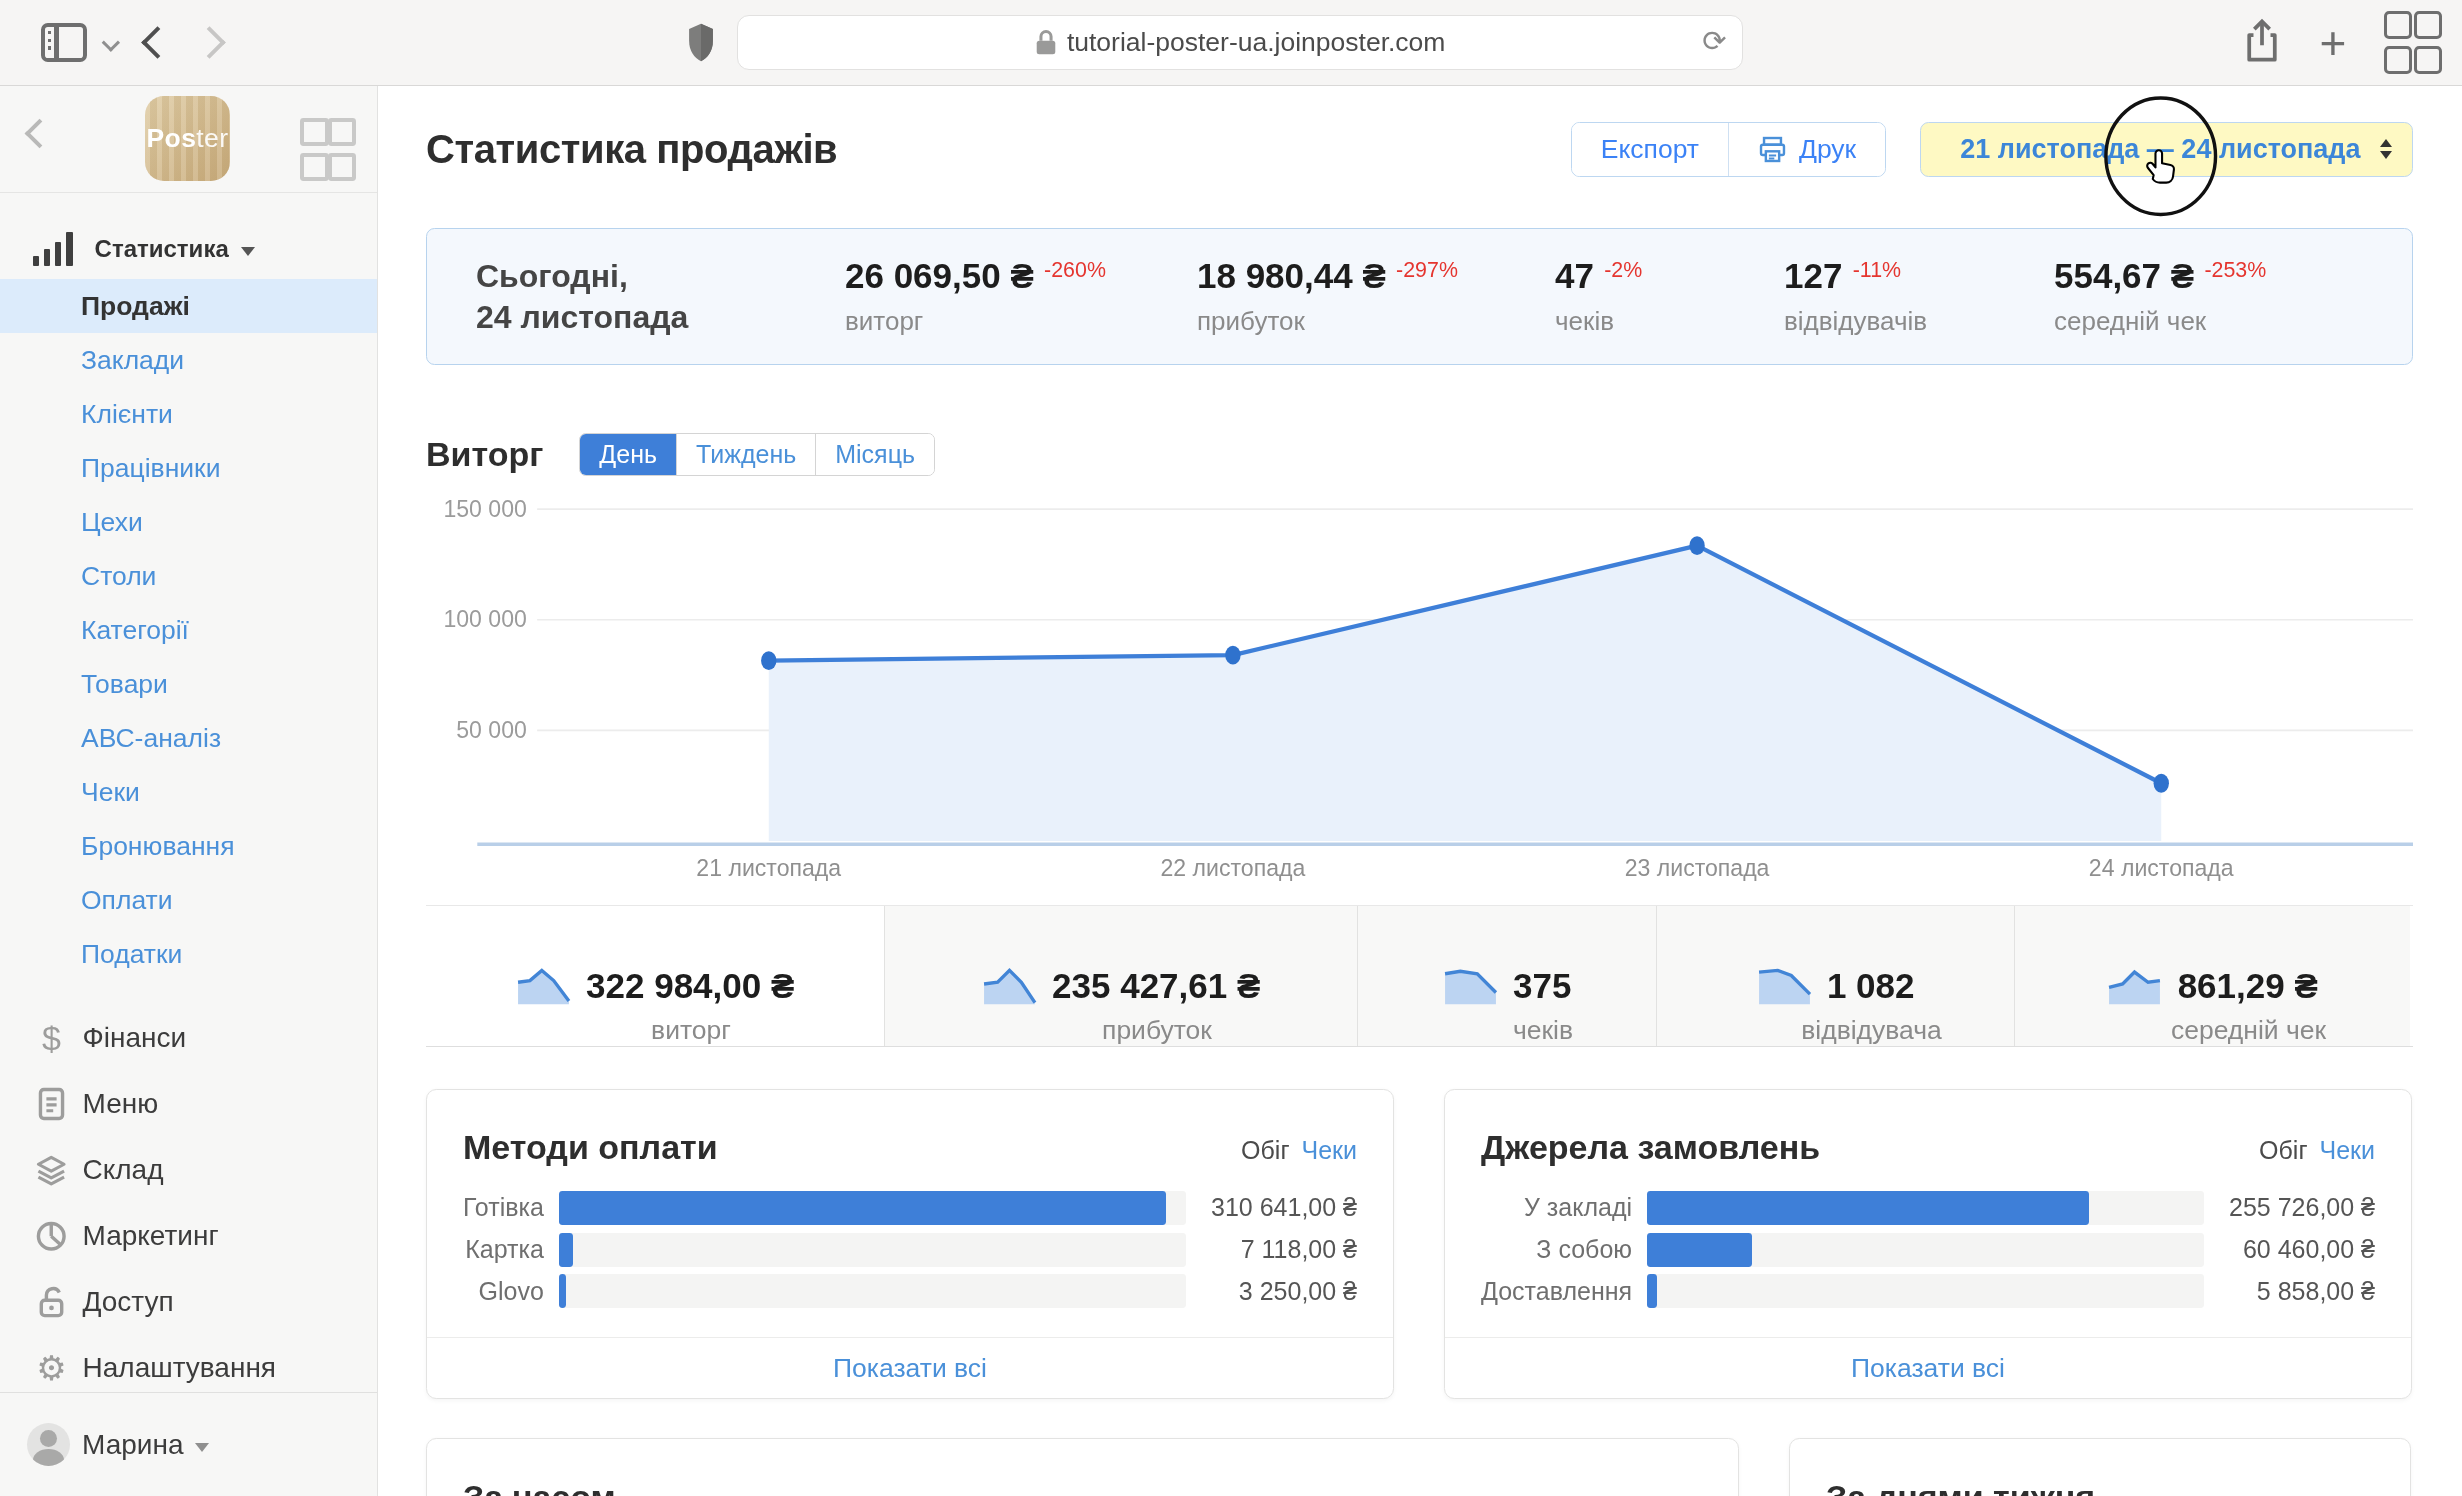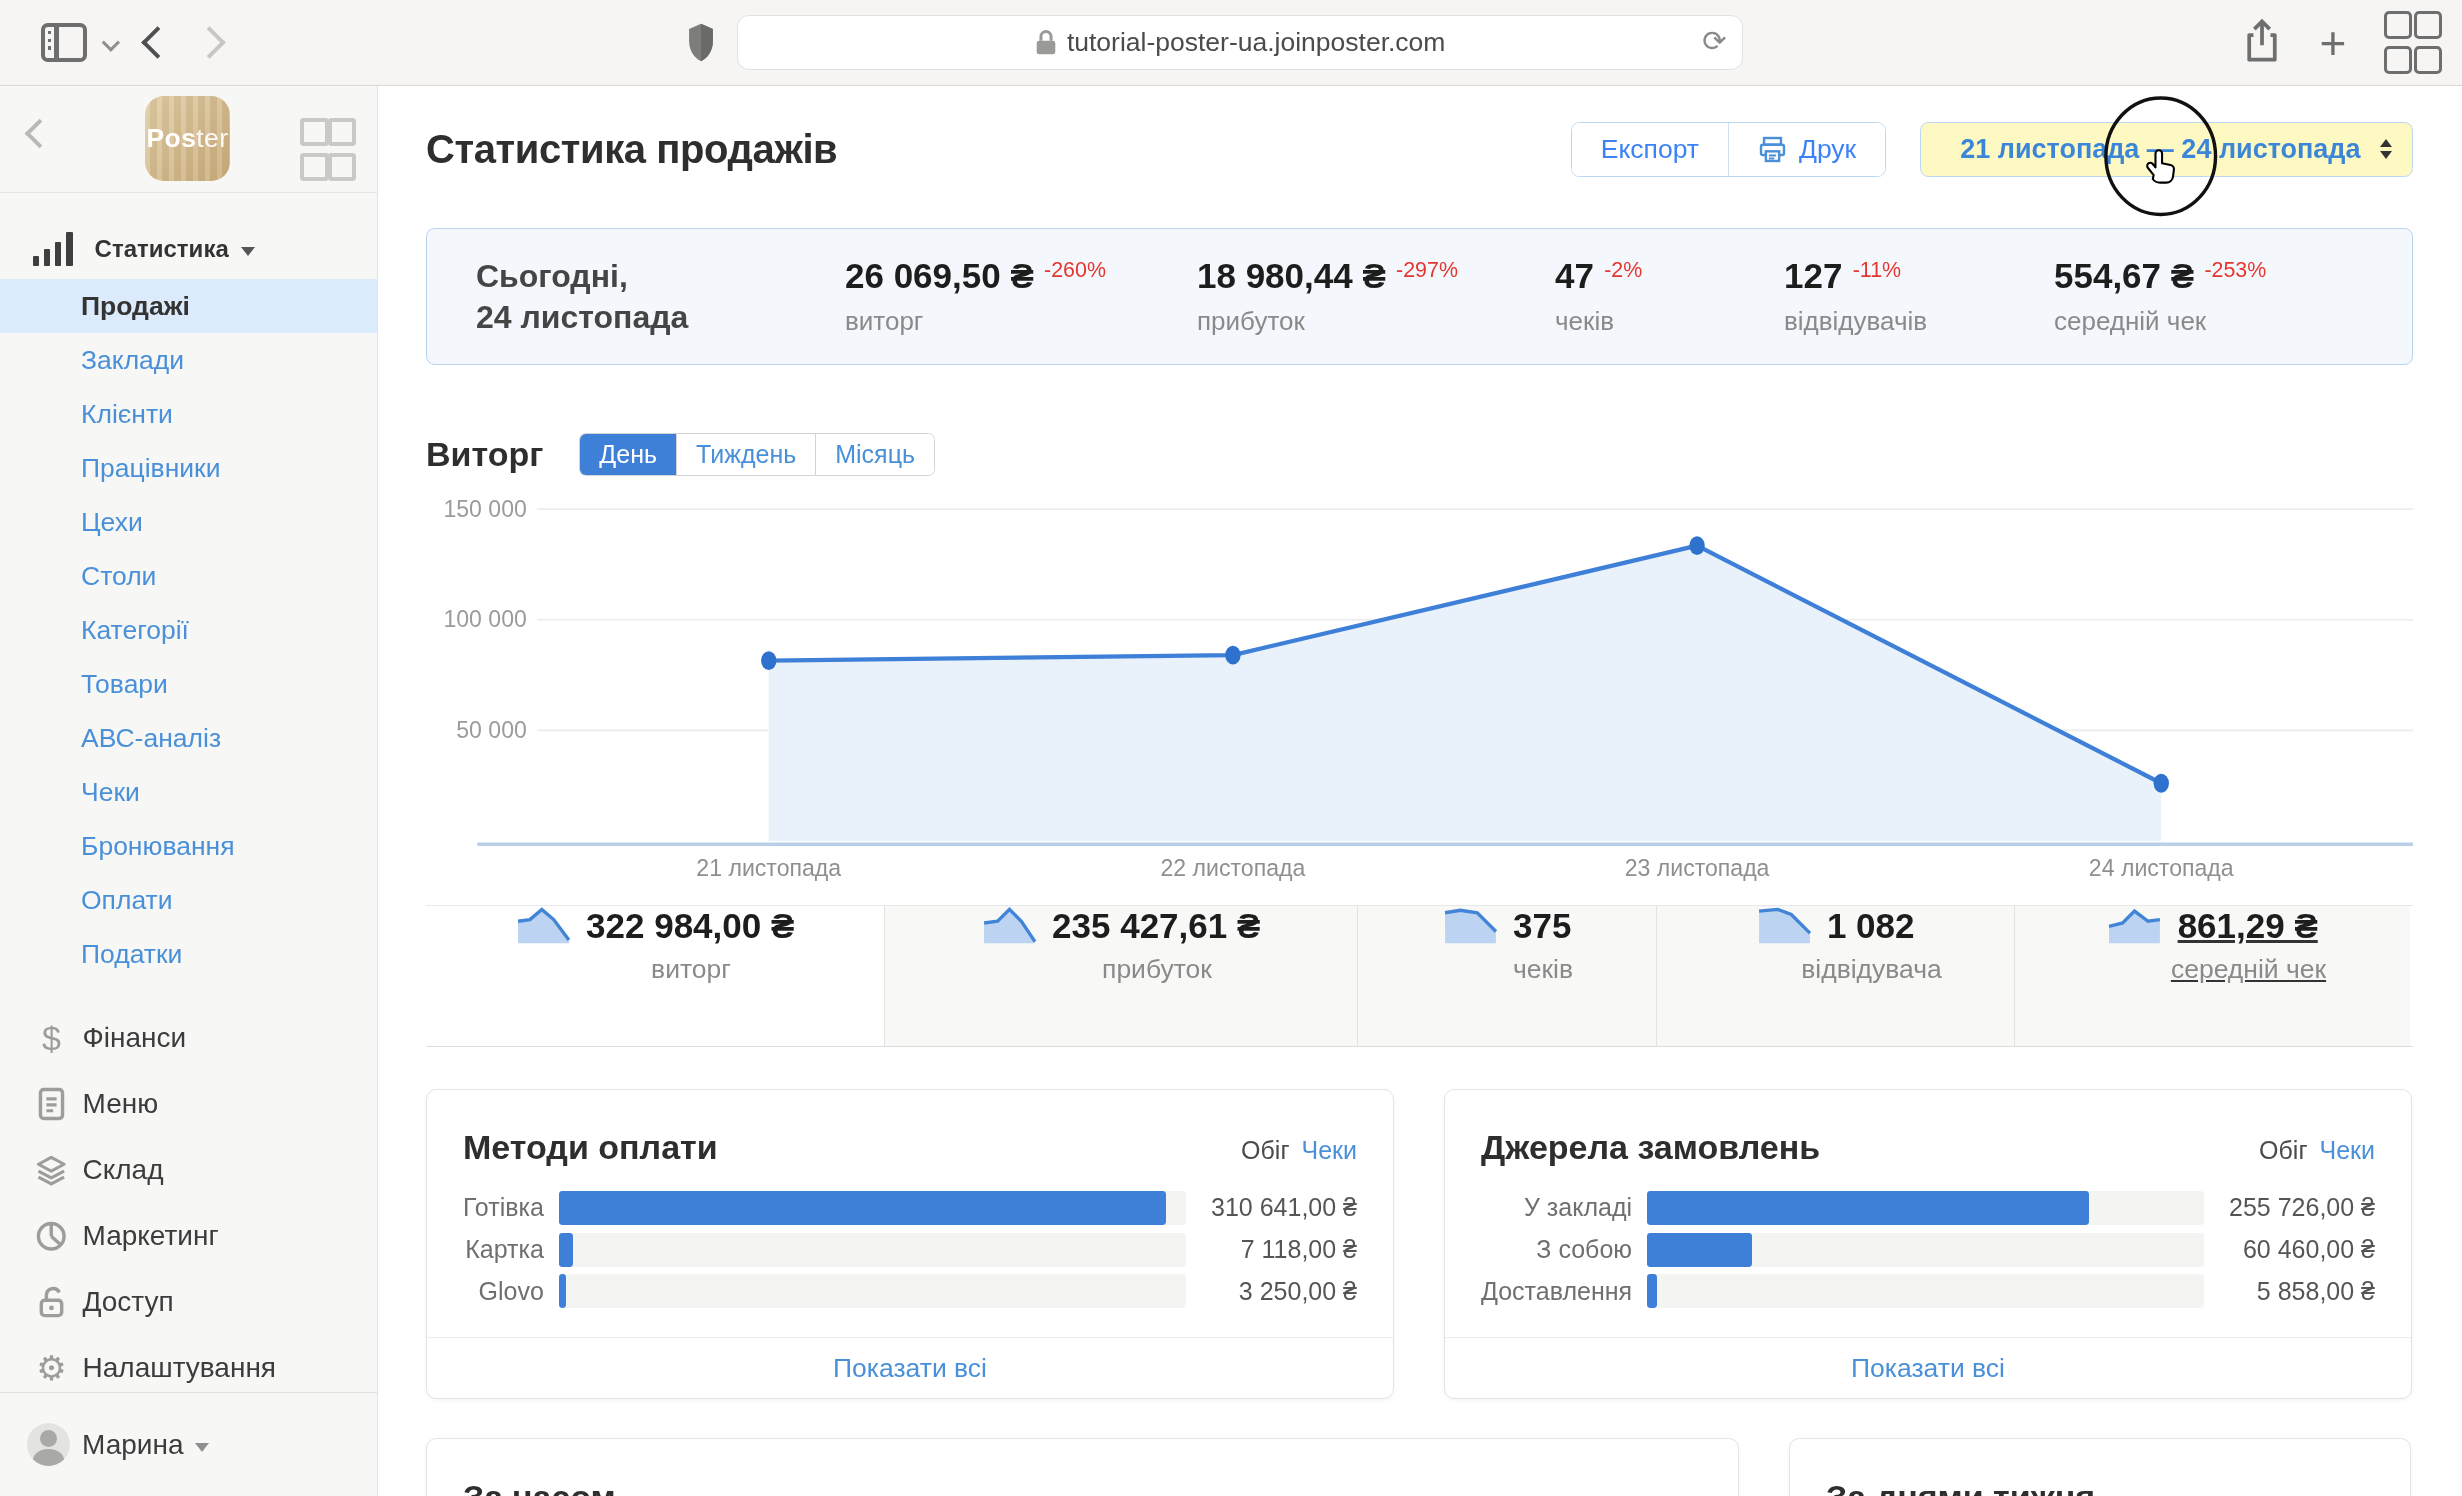--- a/index.html
+++ b/index.html
@@ -101,22 +101,22 @@
   .rev-head{display:flex;align-items:center;margin-top:68px;}
   .rev-title{font-size:34px;font-weight:700;color:#2e2e2e;}
   .seg{display:flex;margin-left:36px;border:1.7px solid #d4d4d4;border-radius:6.8px;overflow:hidden;height:41px;}
   .seg .opt{display:flex;align-items:center;padding:0 19px;font-size:25px;color:#4a90d9;background:#fff;}
   .seg .opt + .opt{border-left:1.7px solid #d4d4d4;}
   .seg .opt.on{background:#3e7fd8;color:#fff;}
   .chart-wrap{margin-top:10.3px;}
   svg text{font-family:"Liberation Sans","DejaVu Sans",sans-serif;}
   
   .summary{margin-top:13.7px;display:flex;height:140px;border-top:1.7px solid #e8e8e8;border-bottom:1.7px solid #dedede;}
-  .sumcell{background:#f8f8f7;display:flex;flex-direction:column;align-items:center;justify-content:flex-start;border-right:1.7px solid #e2e2e1;}
-  .sumcell:last-child{border-right:none;text-decoration:underline;}
+  .sumcell{background:#f8f8f7;display:flex;flex-direction:column;align-items:center;justify-content:flex-end;border-right:1.7px solid #e2e2e1;}
+  .sumcell:last-child{border-right:none;}
   .sumcell.sel{background:#fff;}
   .sumline{display:flex;align-items:center;gap:15.4px;}
   .sumline .val{font-size:35px;font-weight:700;color:#1d1d1d;white-space:nowrap;}
   .sumcell .lbl{font-size:26.5px;color:#8a8a8a;margin-top:8.5px;margin-left:72px;}
   
   .cards{display:flex;margin-top:42px;gap:50px;}
   .card{background:#fff;border:1.7px solid #e3e3e2;border-radius:10.3px;box-shadow:0 1.7px 4.3px rgba(0,0,0,.04);}
   .card-head{display:flex;align-items:baseline;padding:38px 36px 8.5px 36px;}
   .card-title{font-size:34px;font-weight:700;color:#2e2e2e;}
   .toggle{margin-left:auto;display:flex;gap:12px;font-size:25px;}

